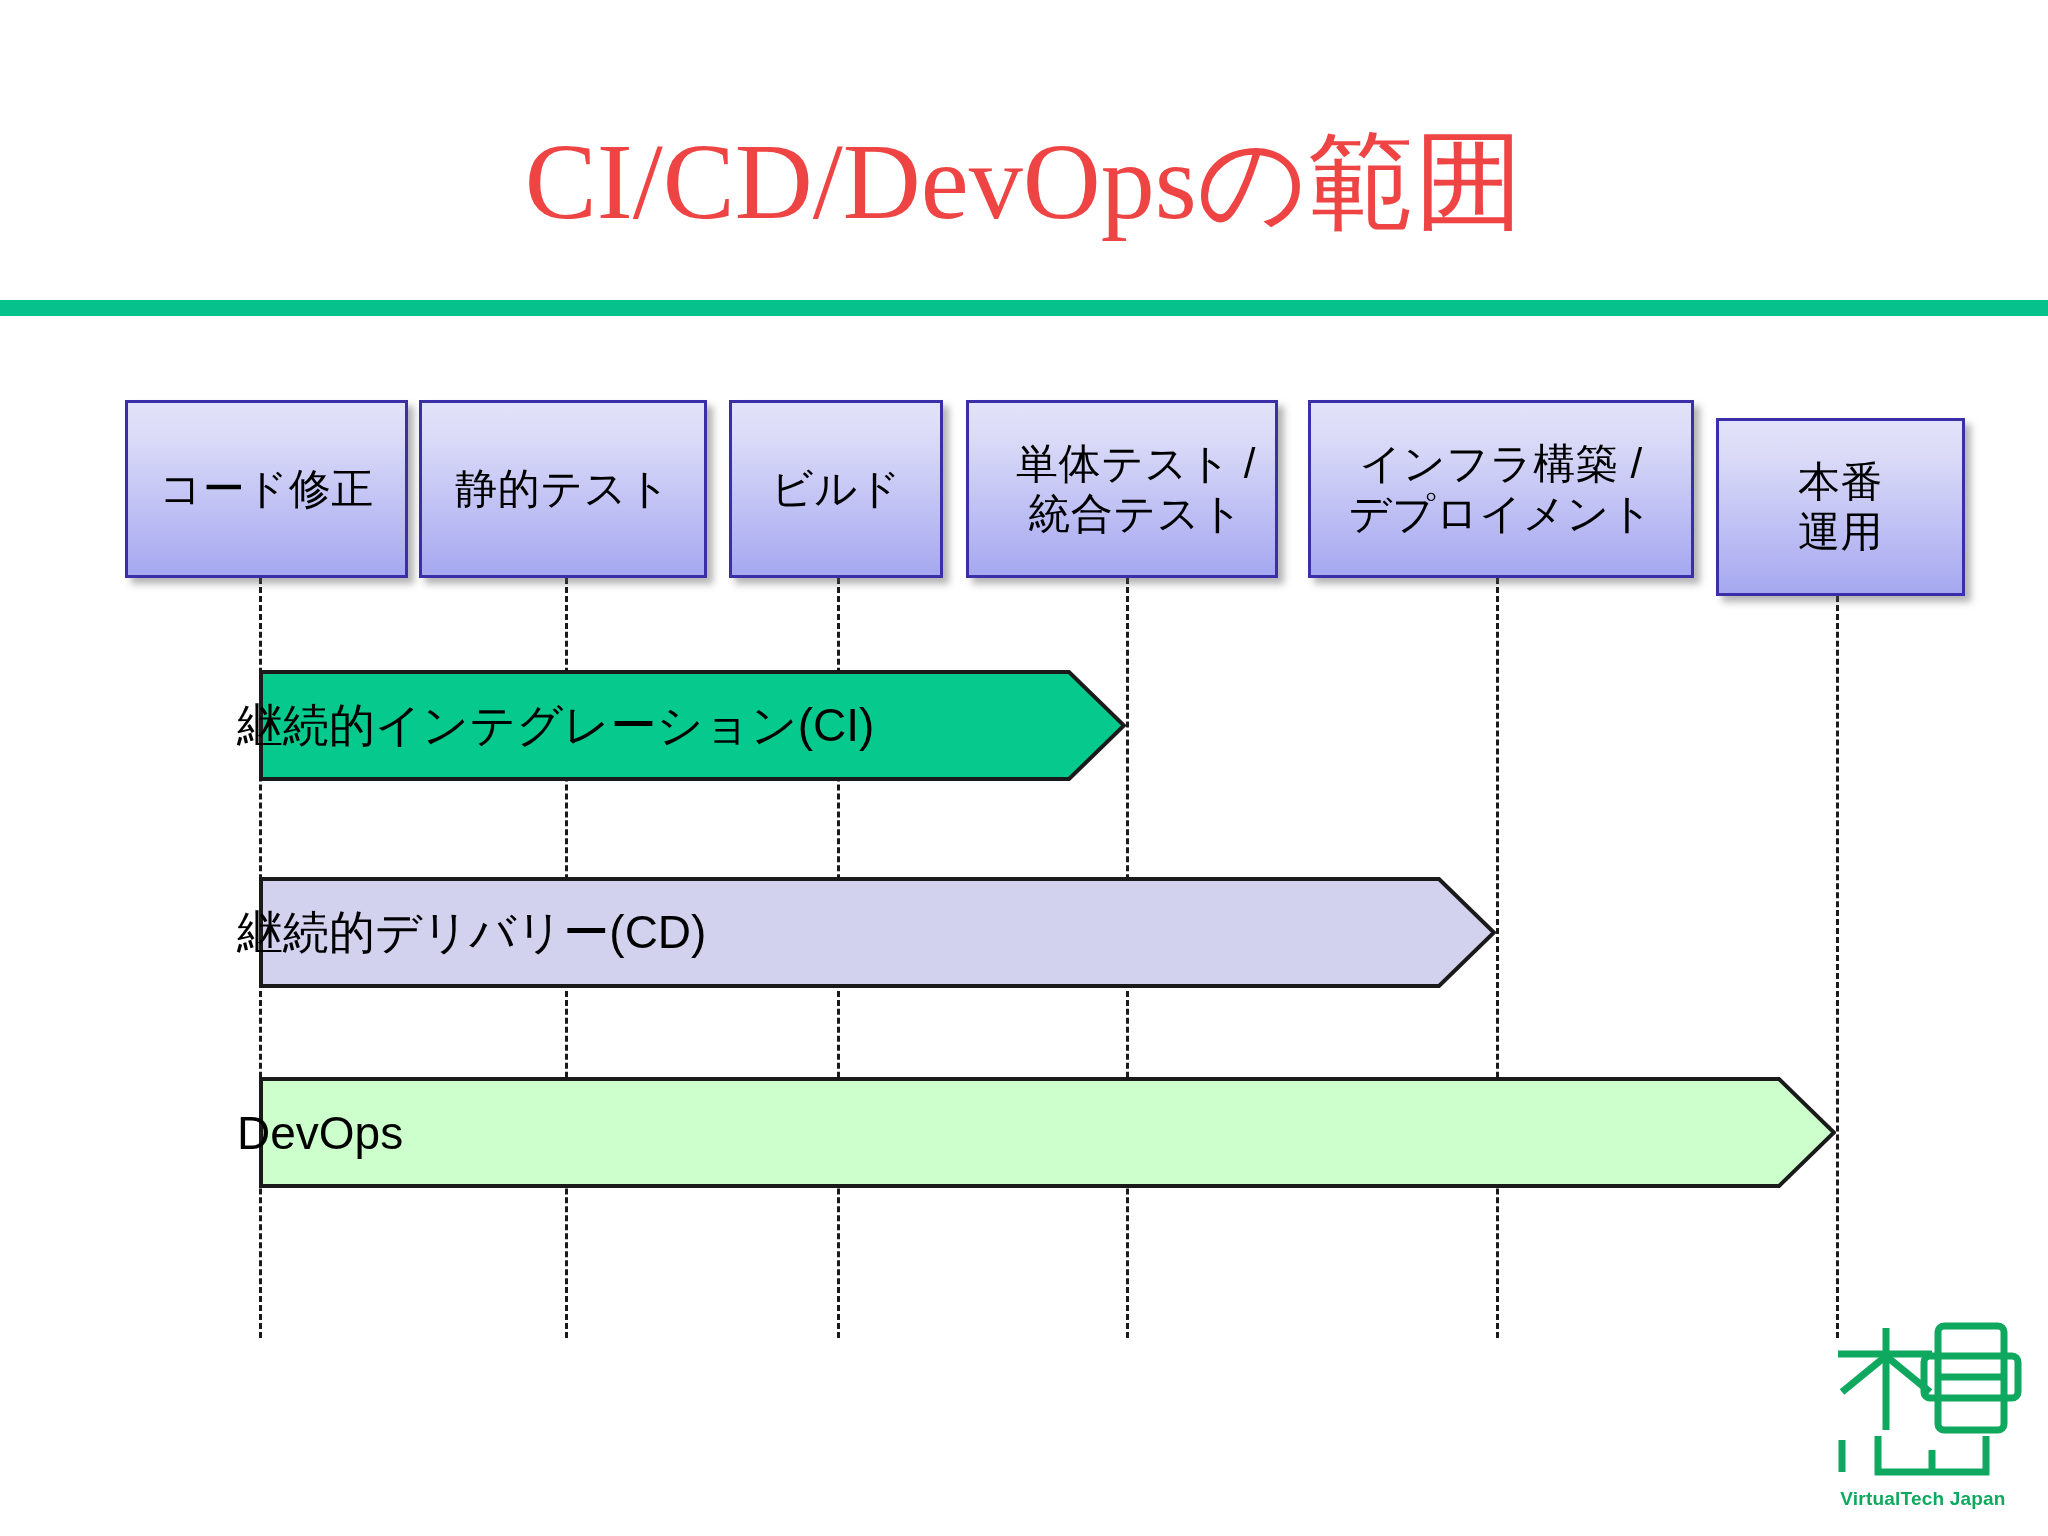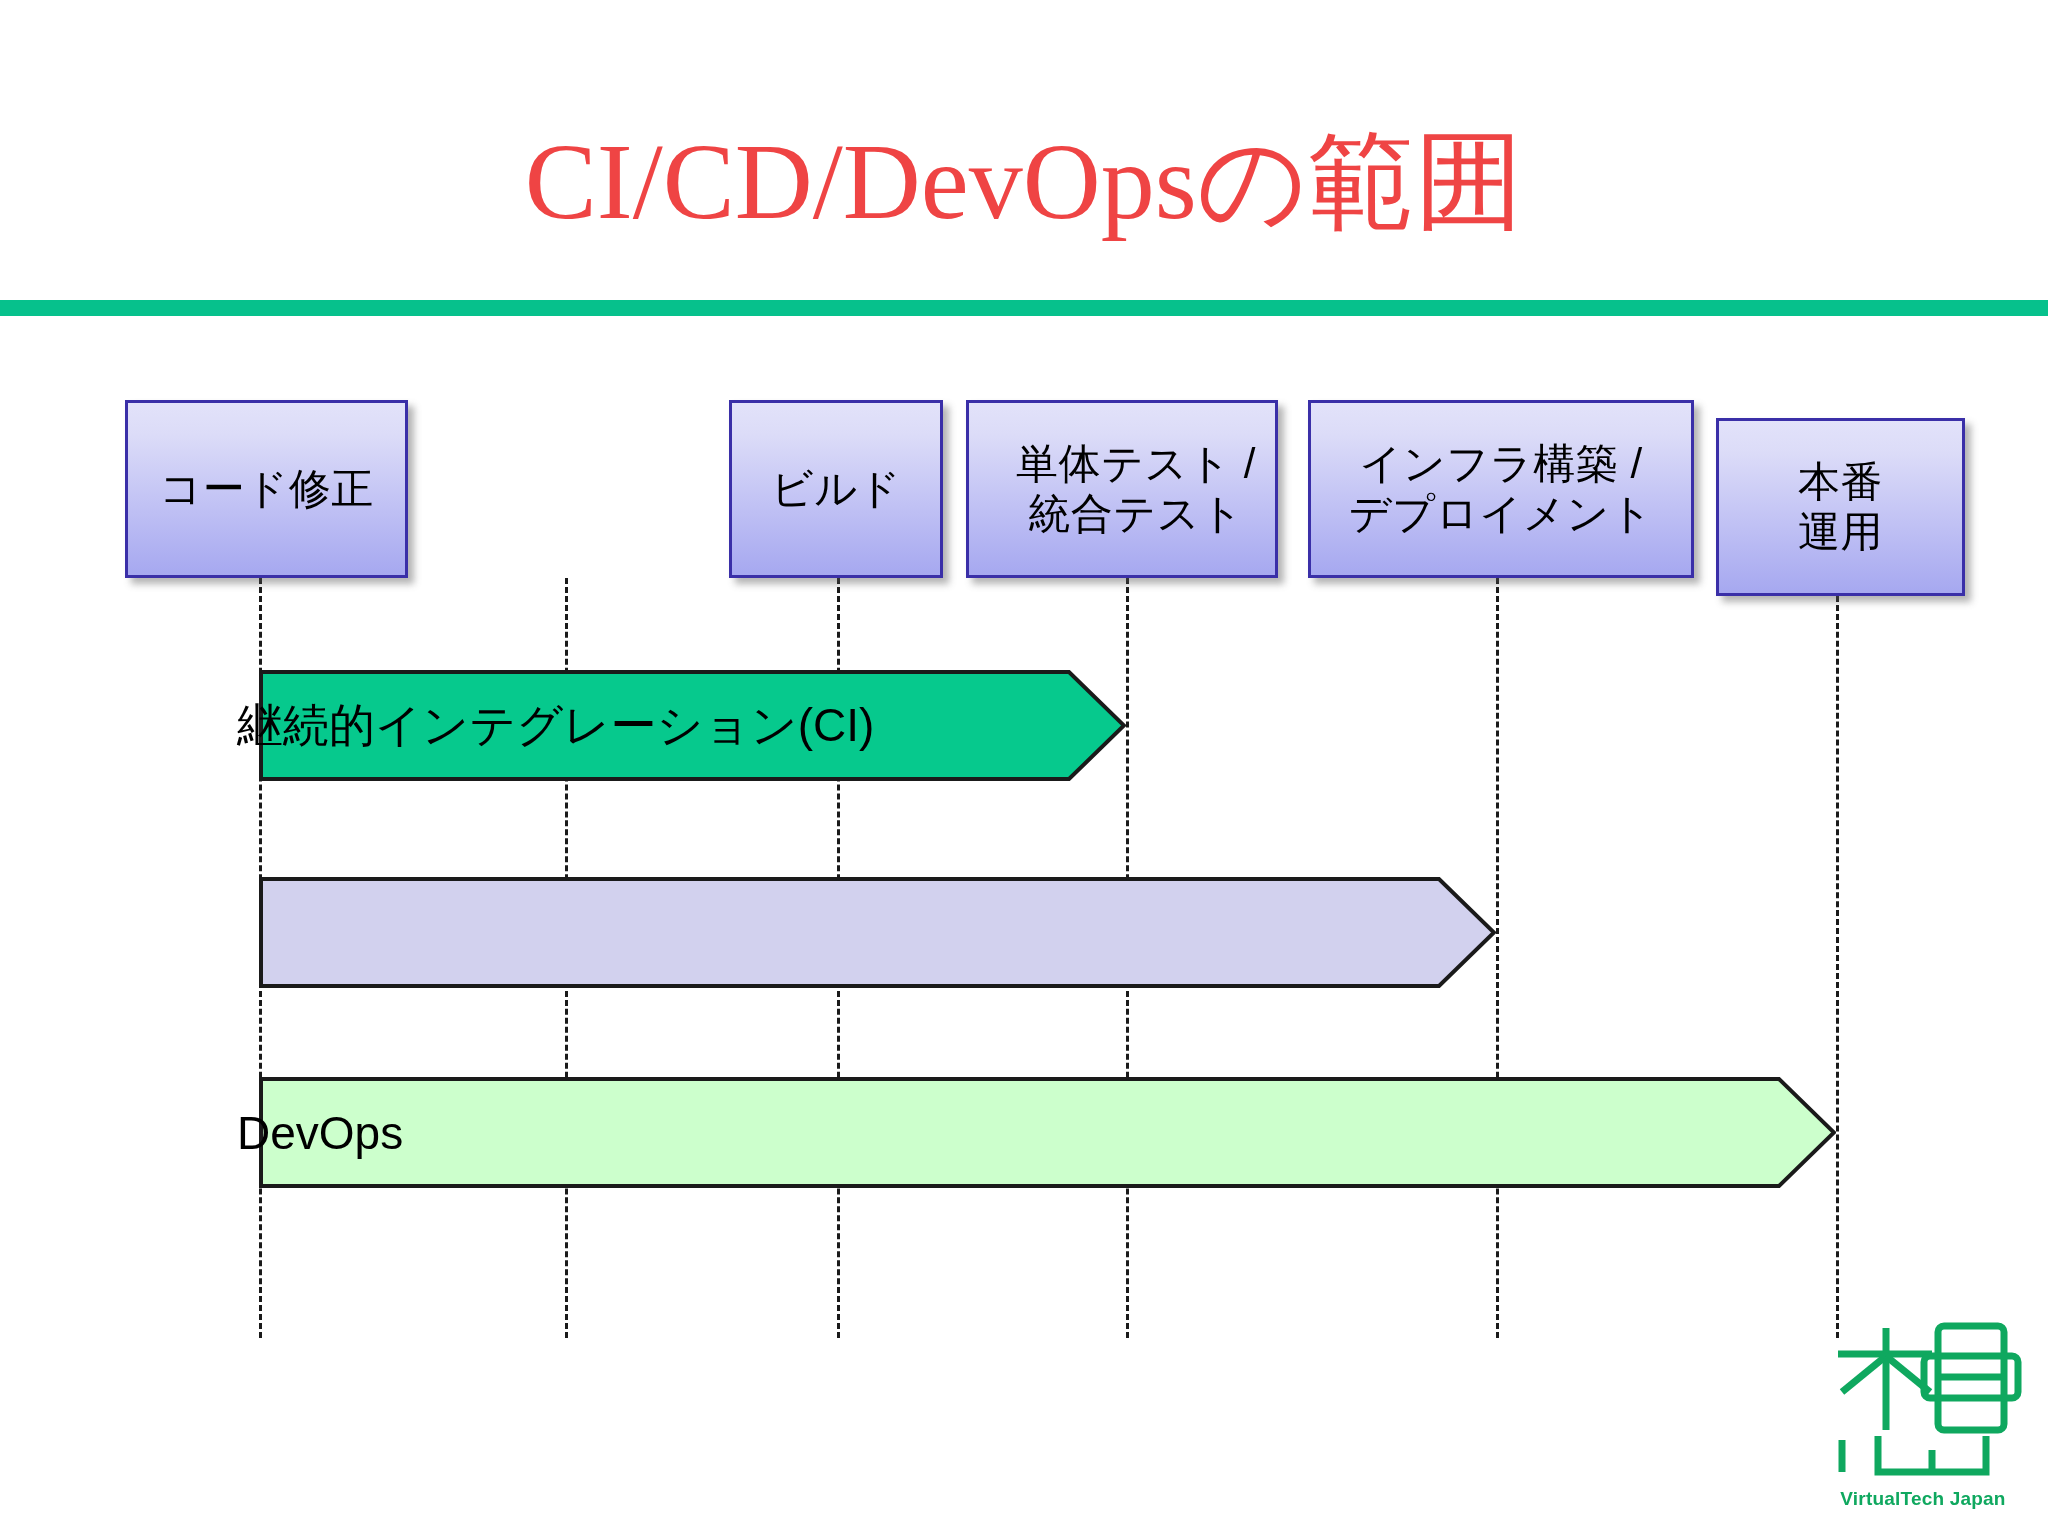--- a/index.html
+++ b/index.html
@@ -104,20 +104,25 @@
   <div class="guide" style="left:1126px;top:578px;height:760px;"></div>
   <div class="guide" style="left:1496px;top:578px;height:760px;"></div>
   <div class="guide" style="left:1836px;top:578px;height:760px;"></div>
 
   <div class="stage" style="left:125px;top:400px;width:283px;height:178px;">
     <div>
       <span>コード修正</span>
     </div>
   </div>
 
+  <div class="stage" style="left:419px;top:400px;width:288px;height:178px;">
+    <div>
+      <span>静的テスト</span>
+    </div>
+  </div>
 
   <div class="stage" style="left:729px;top:400px;width:214px;height:178px;">
     <div>
       <span>ビルド</span>
     </div>
   </div>
 
   <div class="stage" style="left:966px;top:400px;width:312px;height:178px;padding-left:28px;">
     <div>
       <span>単体テスト /</span>
@@ -147,20 +152,21 @@
     </div>
     <span class="lbl">継続的インテグレーション(CI)</span>
   </div>
 
   <div class="arrow" style="left:259px;top:876px;width:1237px;height:113px;">
     <div class="shape">
       <svg viewBox="0 0 1237 113" preserveAspectRatio="none">
         <polygon points="2,3 1180,3 1235,56.5 1180,110 2,110" fill="#D2D1EE" stroke="#1a1a1a" stroke-width="4" vector-effect="non-scaling-stroke"></polygon>
       </svg>
     </div>
+    <span class="lbl">継続的デリバリー(CD)</span>
   </div>
 
   <div class="arrow" style="left:259px;top:1076px;width:1577px;height:113px;">
     <div class="shape">
       <svg viewBox="0 0 1577 113" preserveAspectRatio="none">
         <polygon points="2,3 1520,3 1575,56.5 1520,110 2,110" fill="#CCFFCC" stroke="#1a1a1a" stroke-width="4" vector-effect="non-scaling-stroke"></polygon>
       </svg>
     </div>
     <span class="lbl">DevOps</span>
   </div>

